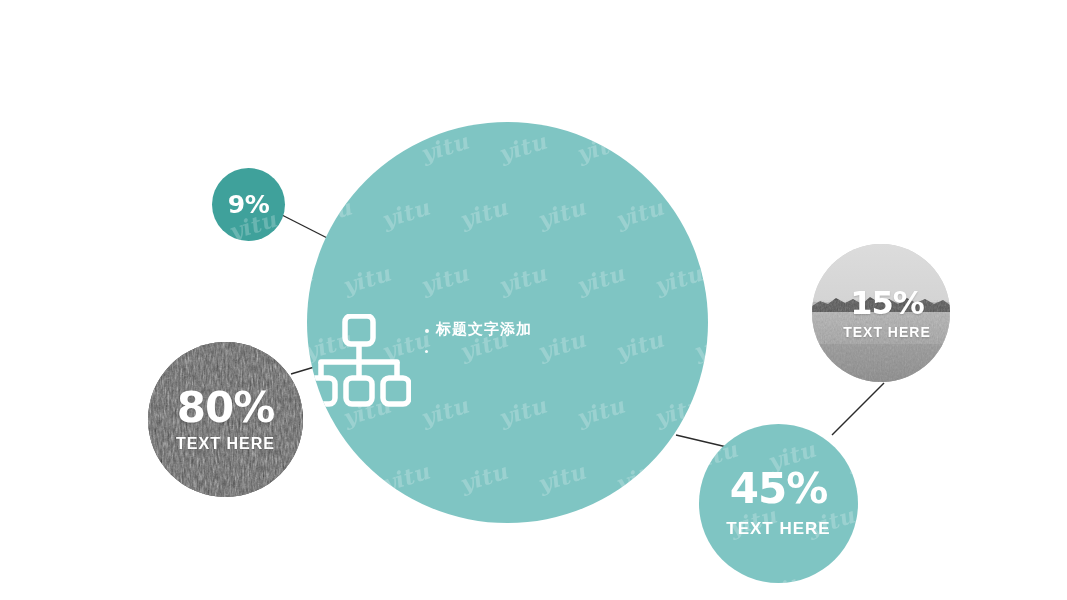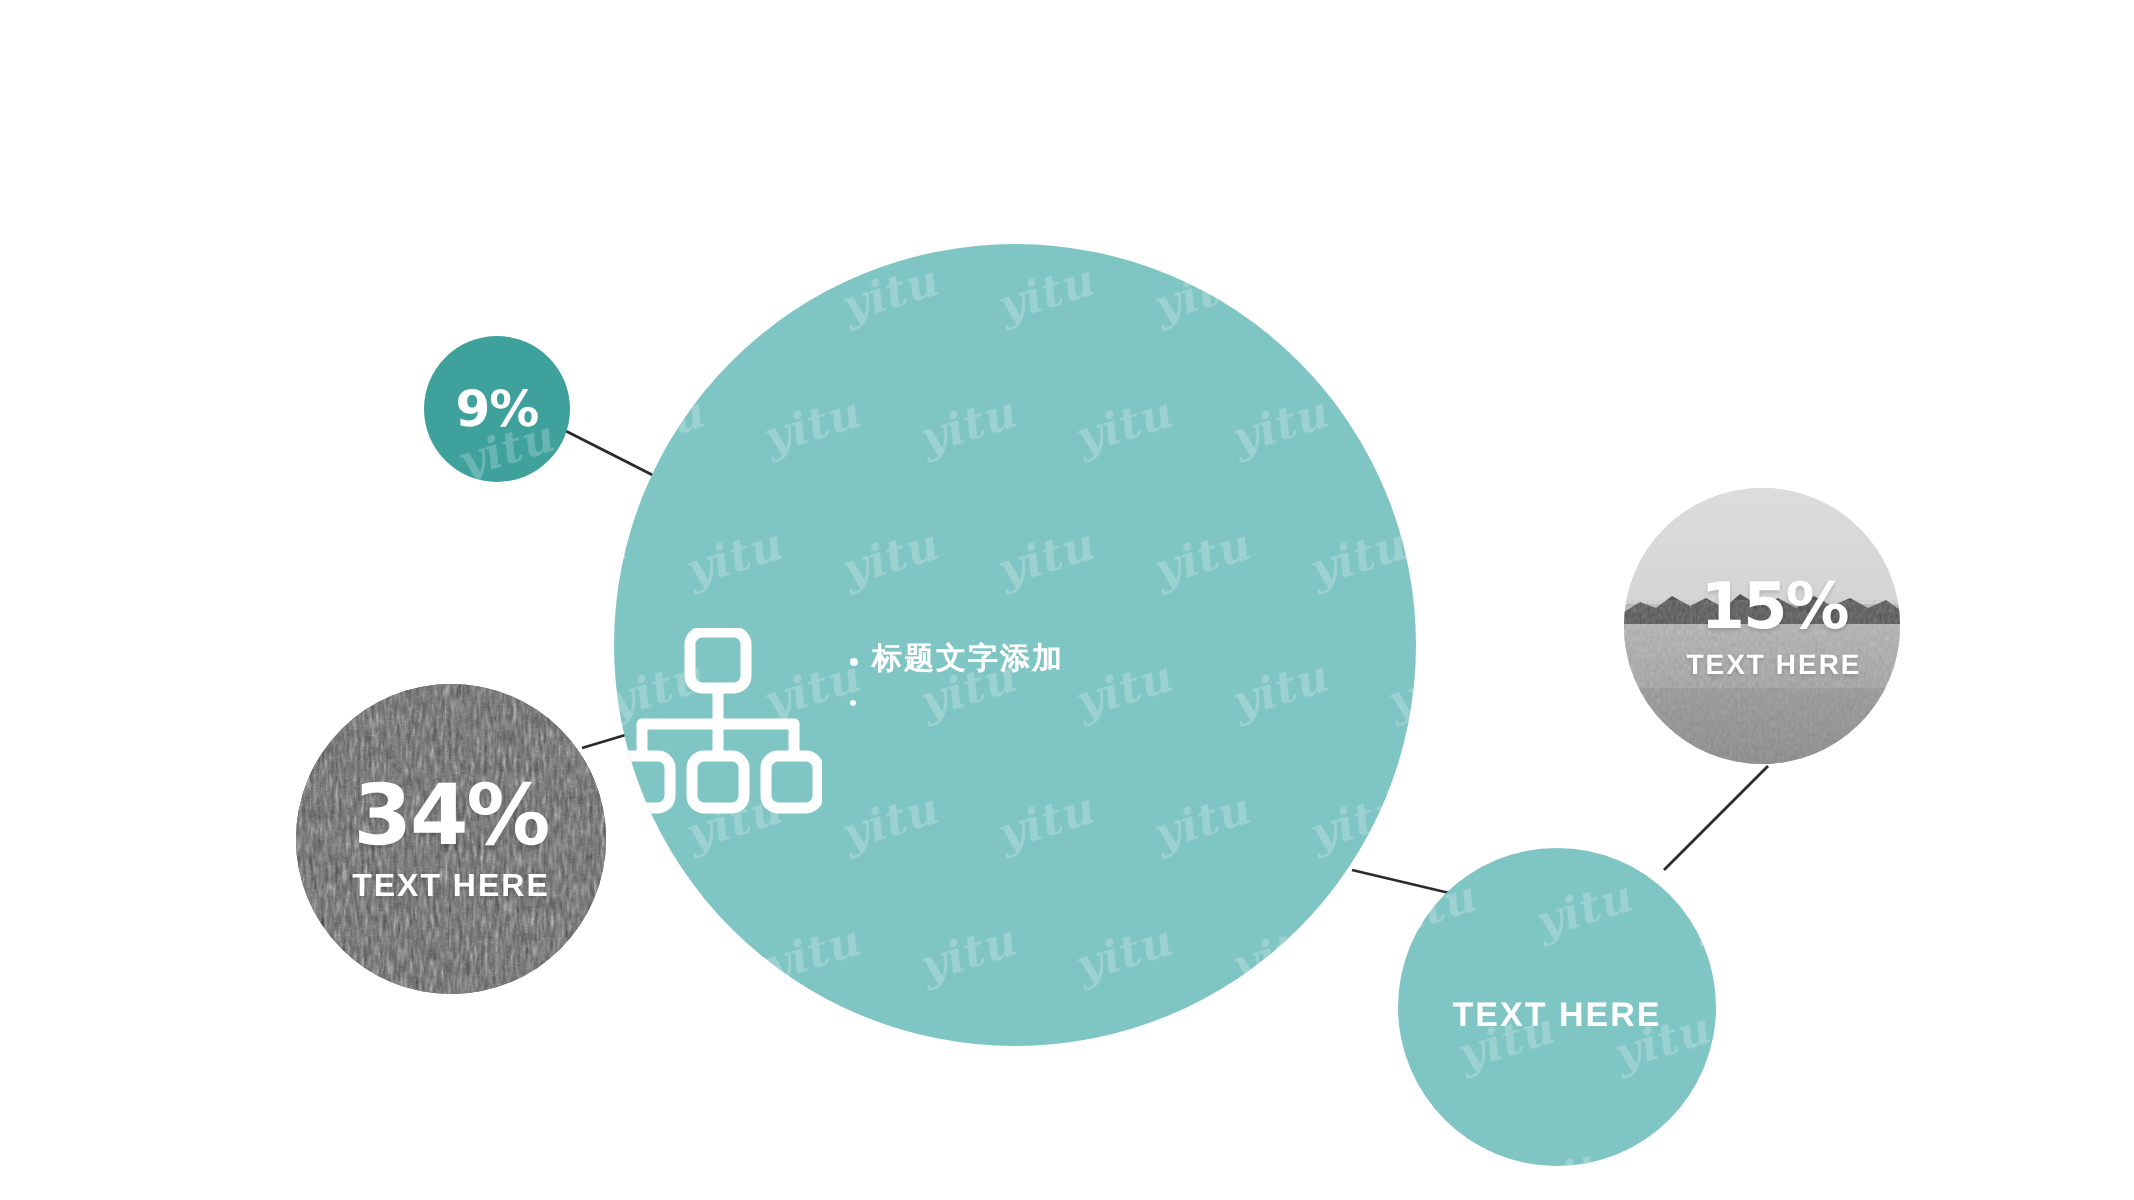--- a/index.html
+++ b/index.html
@@ -315,21 +315,21 @@
           <feTurbulence type="turbulence" baseFrequency="0.22 0.9" numOctaves="3" seed="19" result="t2"></feTurbulence>
           <feColorMatrix in="t2" type="saturate" values="0"></feColorMatrix>
         </filter>
       </defs>
       <rect width="155" height="155" fill="#5d5d5d"></rect>
       <rect width="155" height="155" filter="url(#grassTex)" opacity="0.95"></rect>
       <rect width="155" height="155" filter="url(#grassTex2)" opacity="0.45"></rect>
       <rect width="155" height="155" fill="#000000" opacity="0.10"></rect>
     </svg>
     <div class="node-label-wrap">
-      <div class="pct-big">34%</div>
+      <div class="pct-big">80%</div>
       <div class="sub-label">TEXT HERE</div>
     </div>
   </div>
 
   <div id="node-15" class="node">
     <svg class="photo" viewBox="0 0 138 138" preserveAspectRatio="xMidYMid slice">
       <defs>
         <linearGradient id="skyG" x1="0" y1="0" x2="0" y2="1">
           <stop offset="0%" stop-color="#dcdcdc"></stop>
           <stop offset="100%" stop-color="#c9c9c9"></stop>
@@ -367,17 +367,18 @@
         <span style="left:117px;top:66px;font-size:22px;">yitu</span>
         <span style="left:195px;top:66px;font-size:22px;">yitu</span>
         <span style="left:0px;top:132px;font-size:22px;">yitu</span>
         <span style="left:78px;top:132px;font-size:22px;">yitu</span>
         <span style="left:156px;top:132px;font-size:22px;">yitu</span>
         <span style="left:39px;top:198px;font-size:22px;">yitu</span>
         <span style="left:117px;top:198px;font-size:22px;">yitu</span>
         <span style="left:195px;top:198px;font-size:22px;">yitu</span>
       </div>
     <div class="node-label-wrap">
+      <div class="pct-big">45%</div>
       <div class="sub-label">TEXT HERE</div>
     </div>
   </div>
 
 </div>
 
 </body></html>

